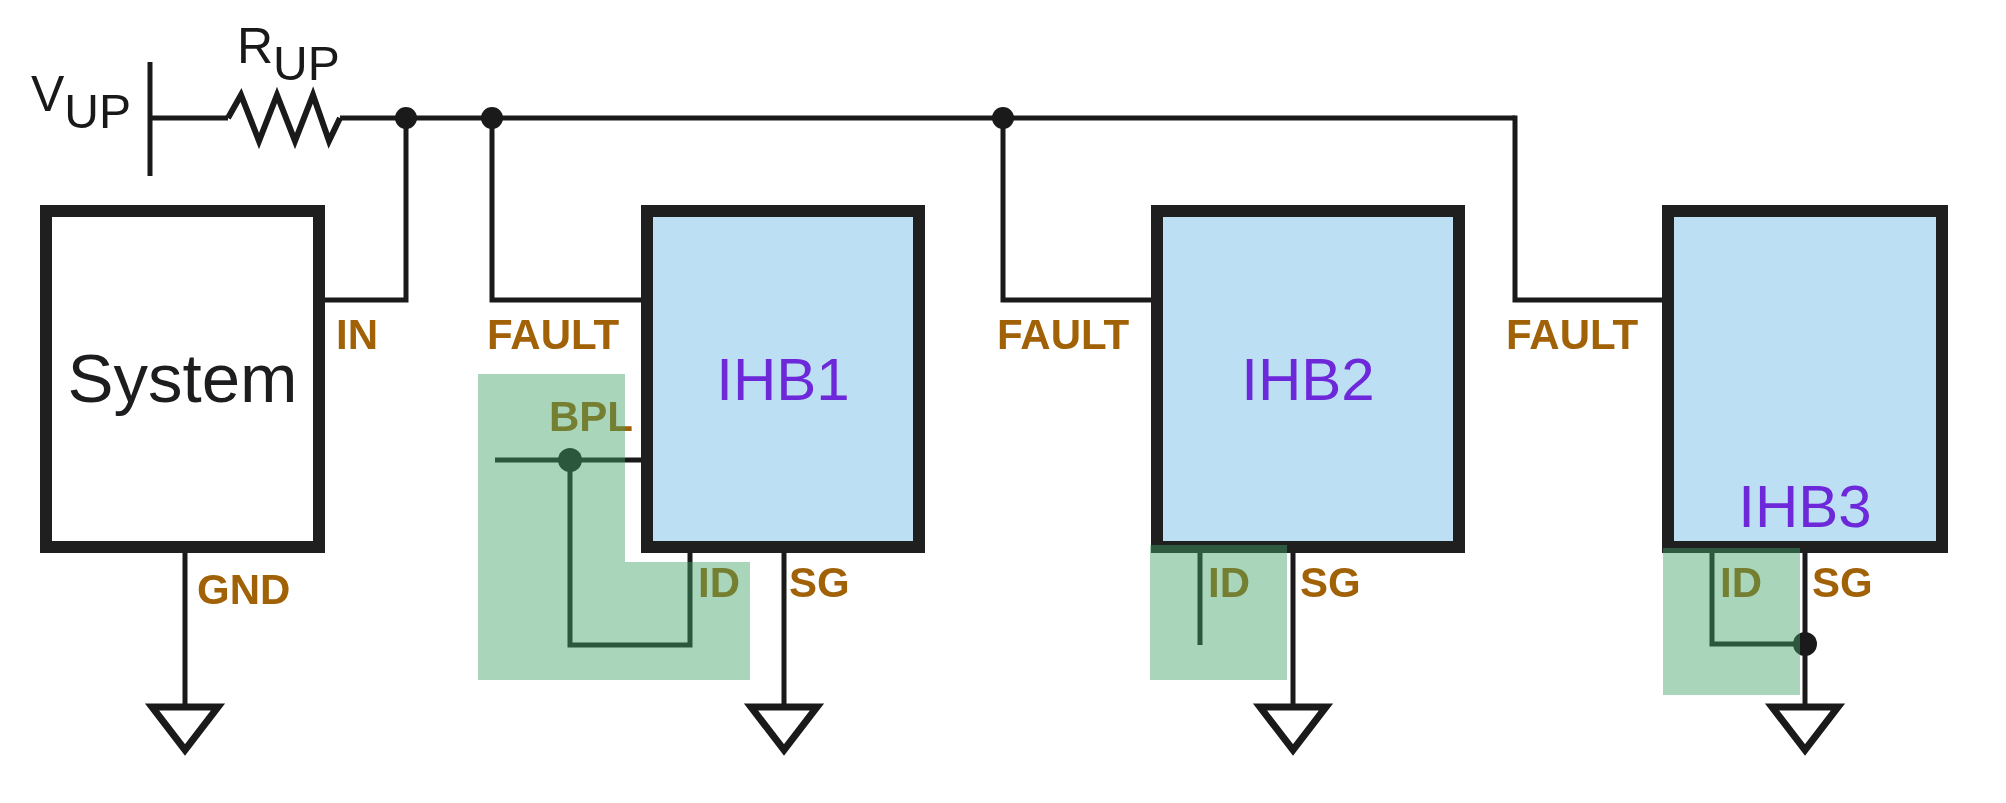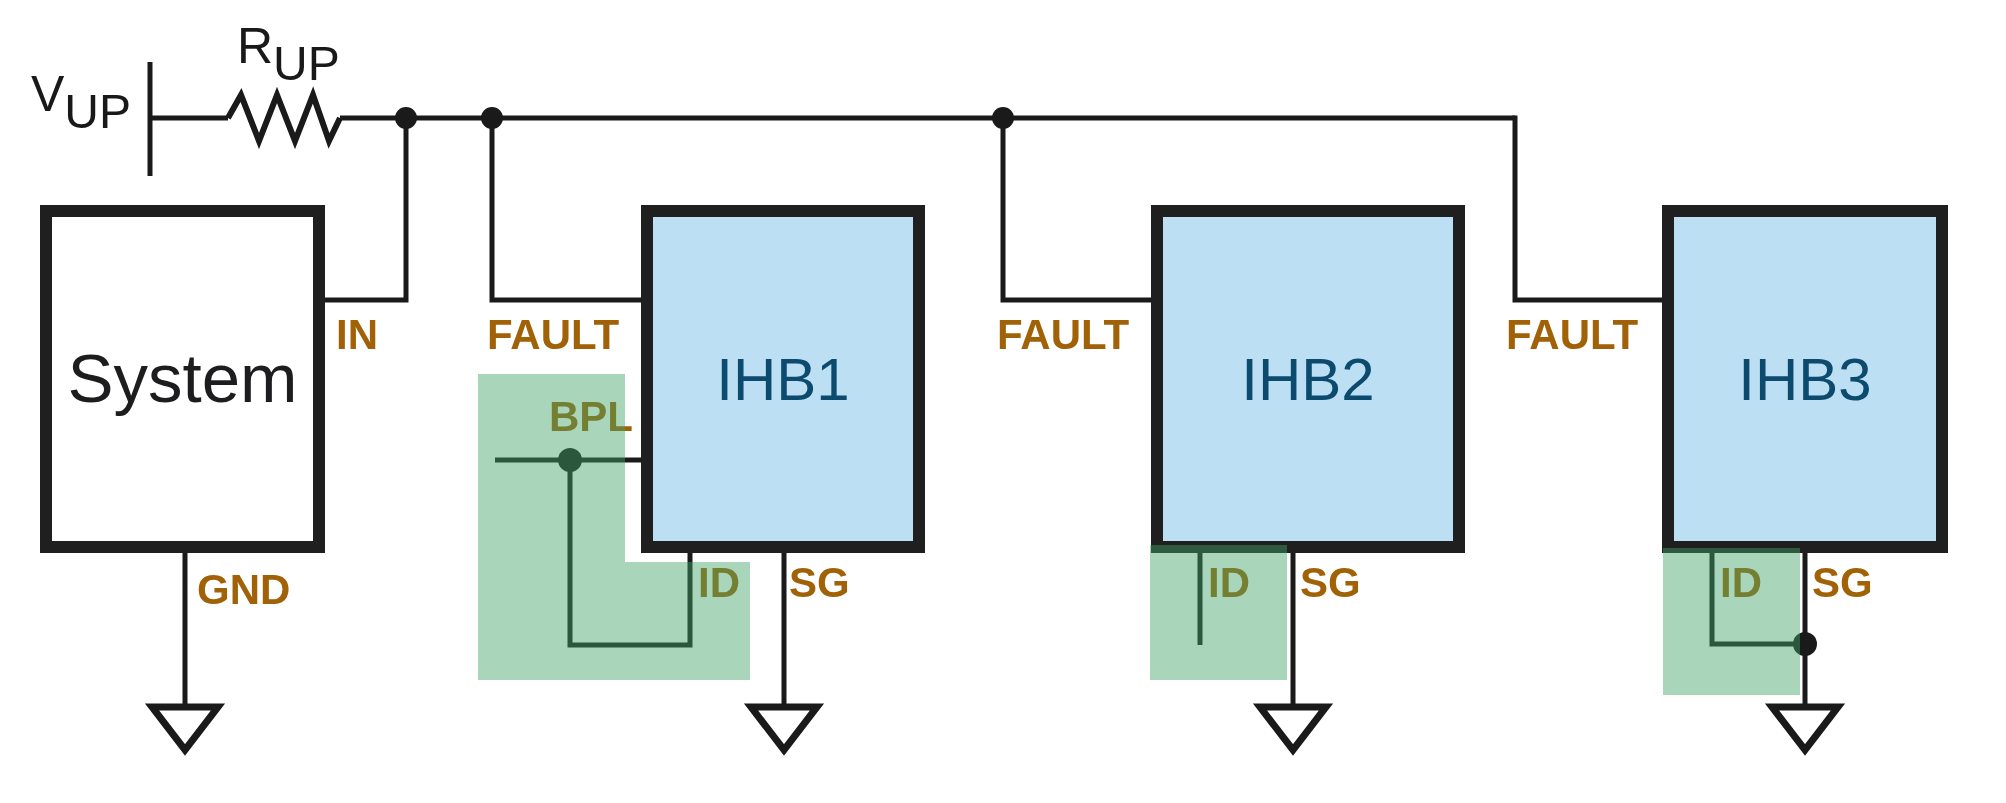--- a/index.html
+++ b/index.html
@@ -12,21 +12,21 @@
   }
   .wires{position:absolute;left:0;top:0;z-index:1;}
   .box{
     position:absolute;top:205px;height:348px;box-sizing:border-box;
     border:12px solid #1f1f1f;z-index:2;
     display:flex;align-items:center;justify-content:center;text-align:center;
   }
   .box.mcu{background:#ffffff;}
   .box.ihb{background:#bcdff4;}
   .mcu-name{font-size:69px;line-height:1.5;color:#1d1d1f;}
-  .ihb-name{font-size:60px;color:#0c4a6e;letter-spacing:0px;}
+  .ihb-name{font-size:60px;color:#6d28d9;letter-spacing:0px;}
   .pin{
     position:absolute;z-index:3;font-size:42px;font-weight:bold;
     line-height:42px;color:#a16207;white-space:nowrap;
   }
   .netlabel{
     position:absolute;z-index:3;font-size:50px;line-height:52px;color:#191919;white-space:nowrap;
   }
   .netlabel sub{font-size:48px;line-height:0;position:relative;bottom:-0.12em;}
   .hl{
     position:absolute;z-index:6;background:rgba(64,165,105,0.45);
@@ -80,21 +80,21 @@
     <div class="mcu-name">
       <div>System</div>
     </div>
   </div>
   <div class="box ihb" style="left:641px;width:284px;">
     <span class="ihb-name">IHB1</span>
   </div>
   <div class="box ihb" style="left:1151px;width:314px;">
     <span class="ihb-name">IHB2</span>
   </div>
-  <div class="box ihb" style="left:1662px;width:286px;">
+  <div class="box ihb" style="left:1662px;width:286px;align-items:flex-end;">
     <span class="ihb-name">IHB3</span>
   </div>
 
   <div class="netlabel" style="left:31px;top:68px;">
     <span>V</span><sub>UP</sub>
   </div>
   <div class="netlabel" style="left:237px;top:20px;">
     <span>R</span><sub>UP</sub>
   </div>
 

